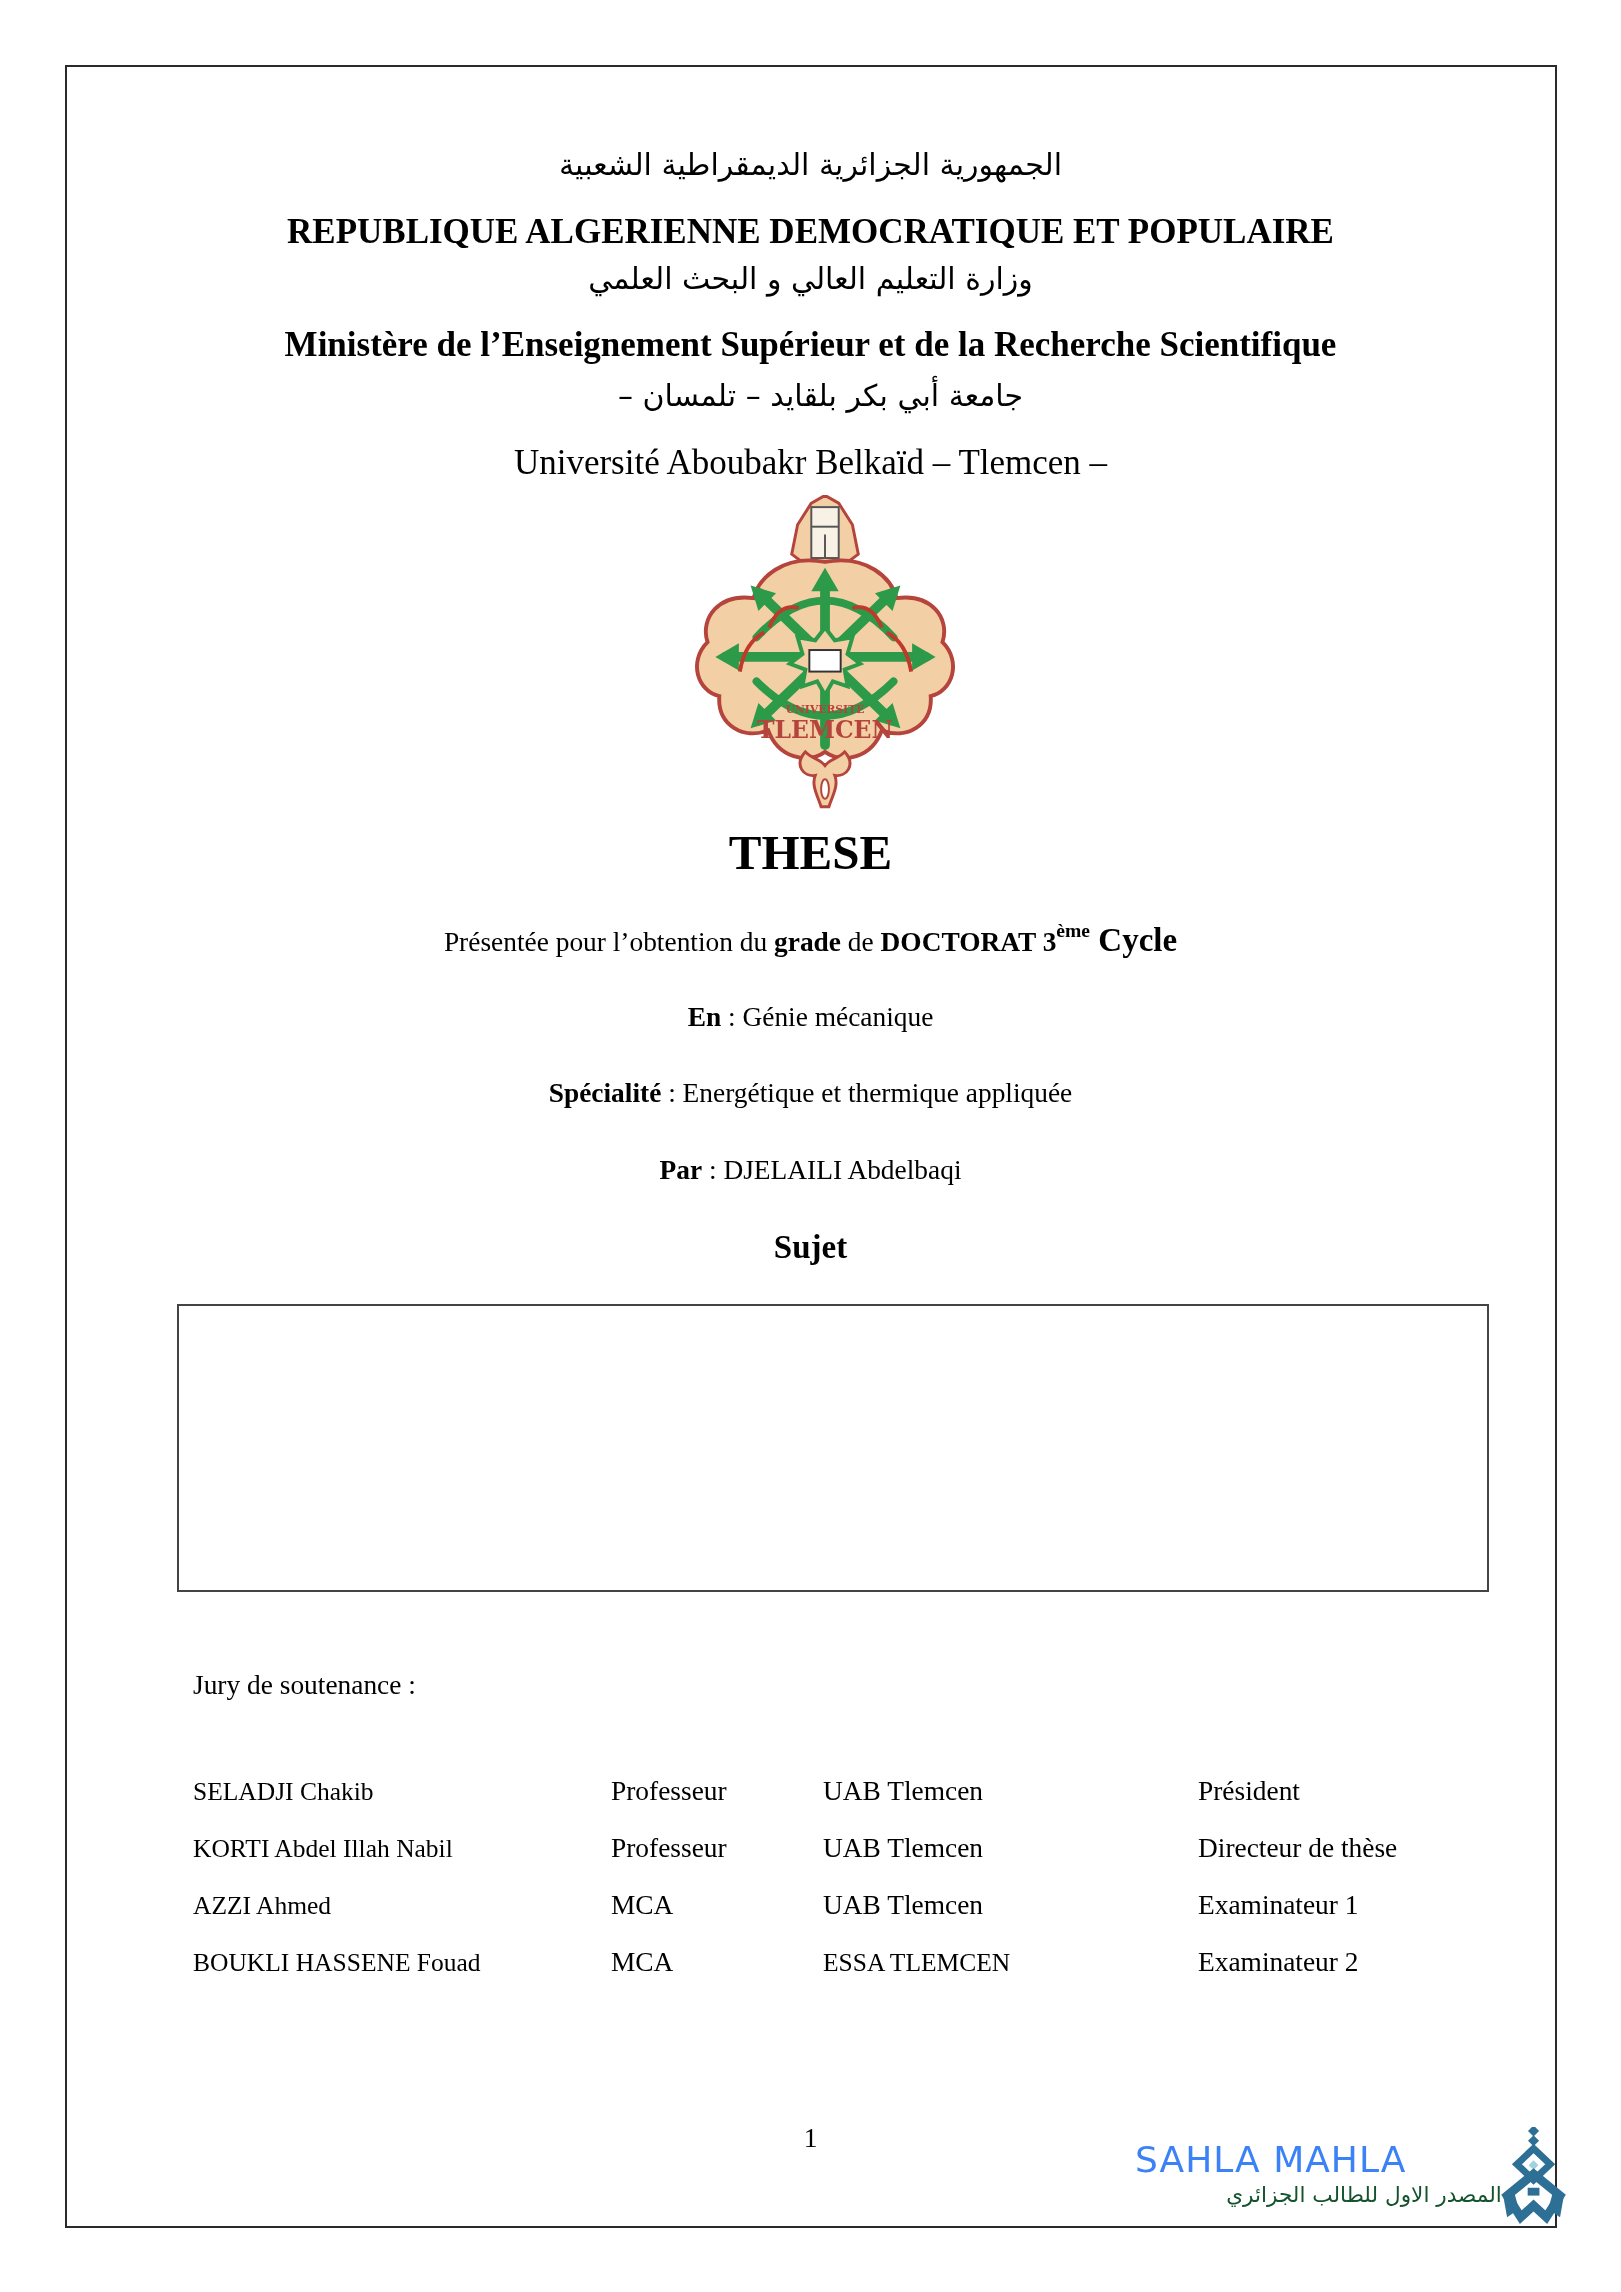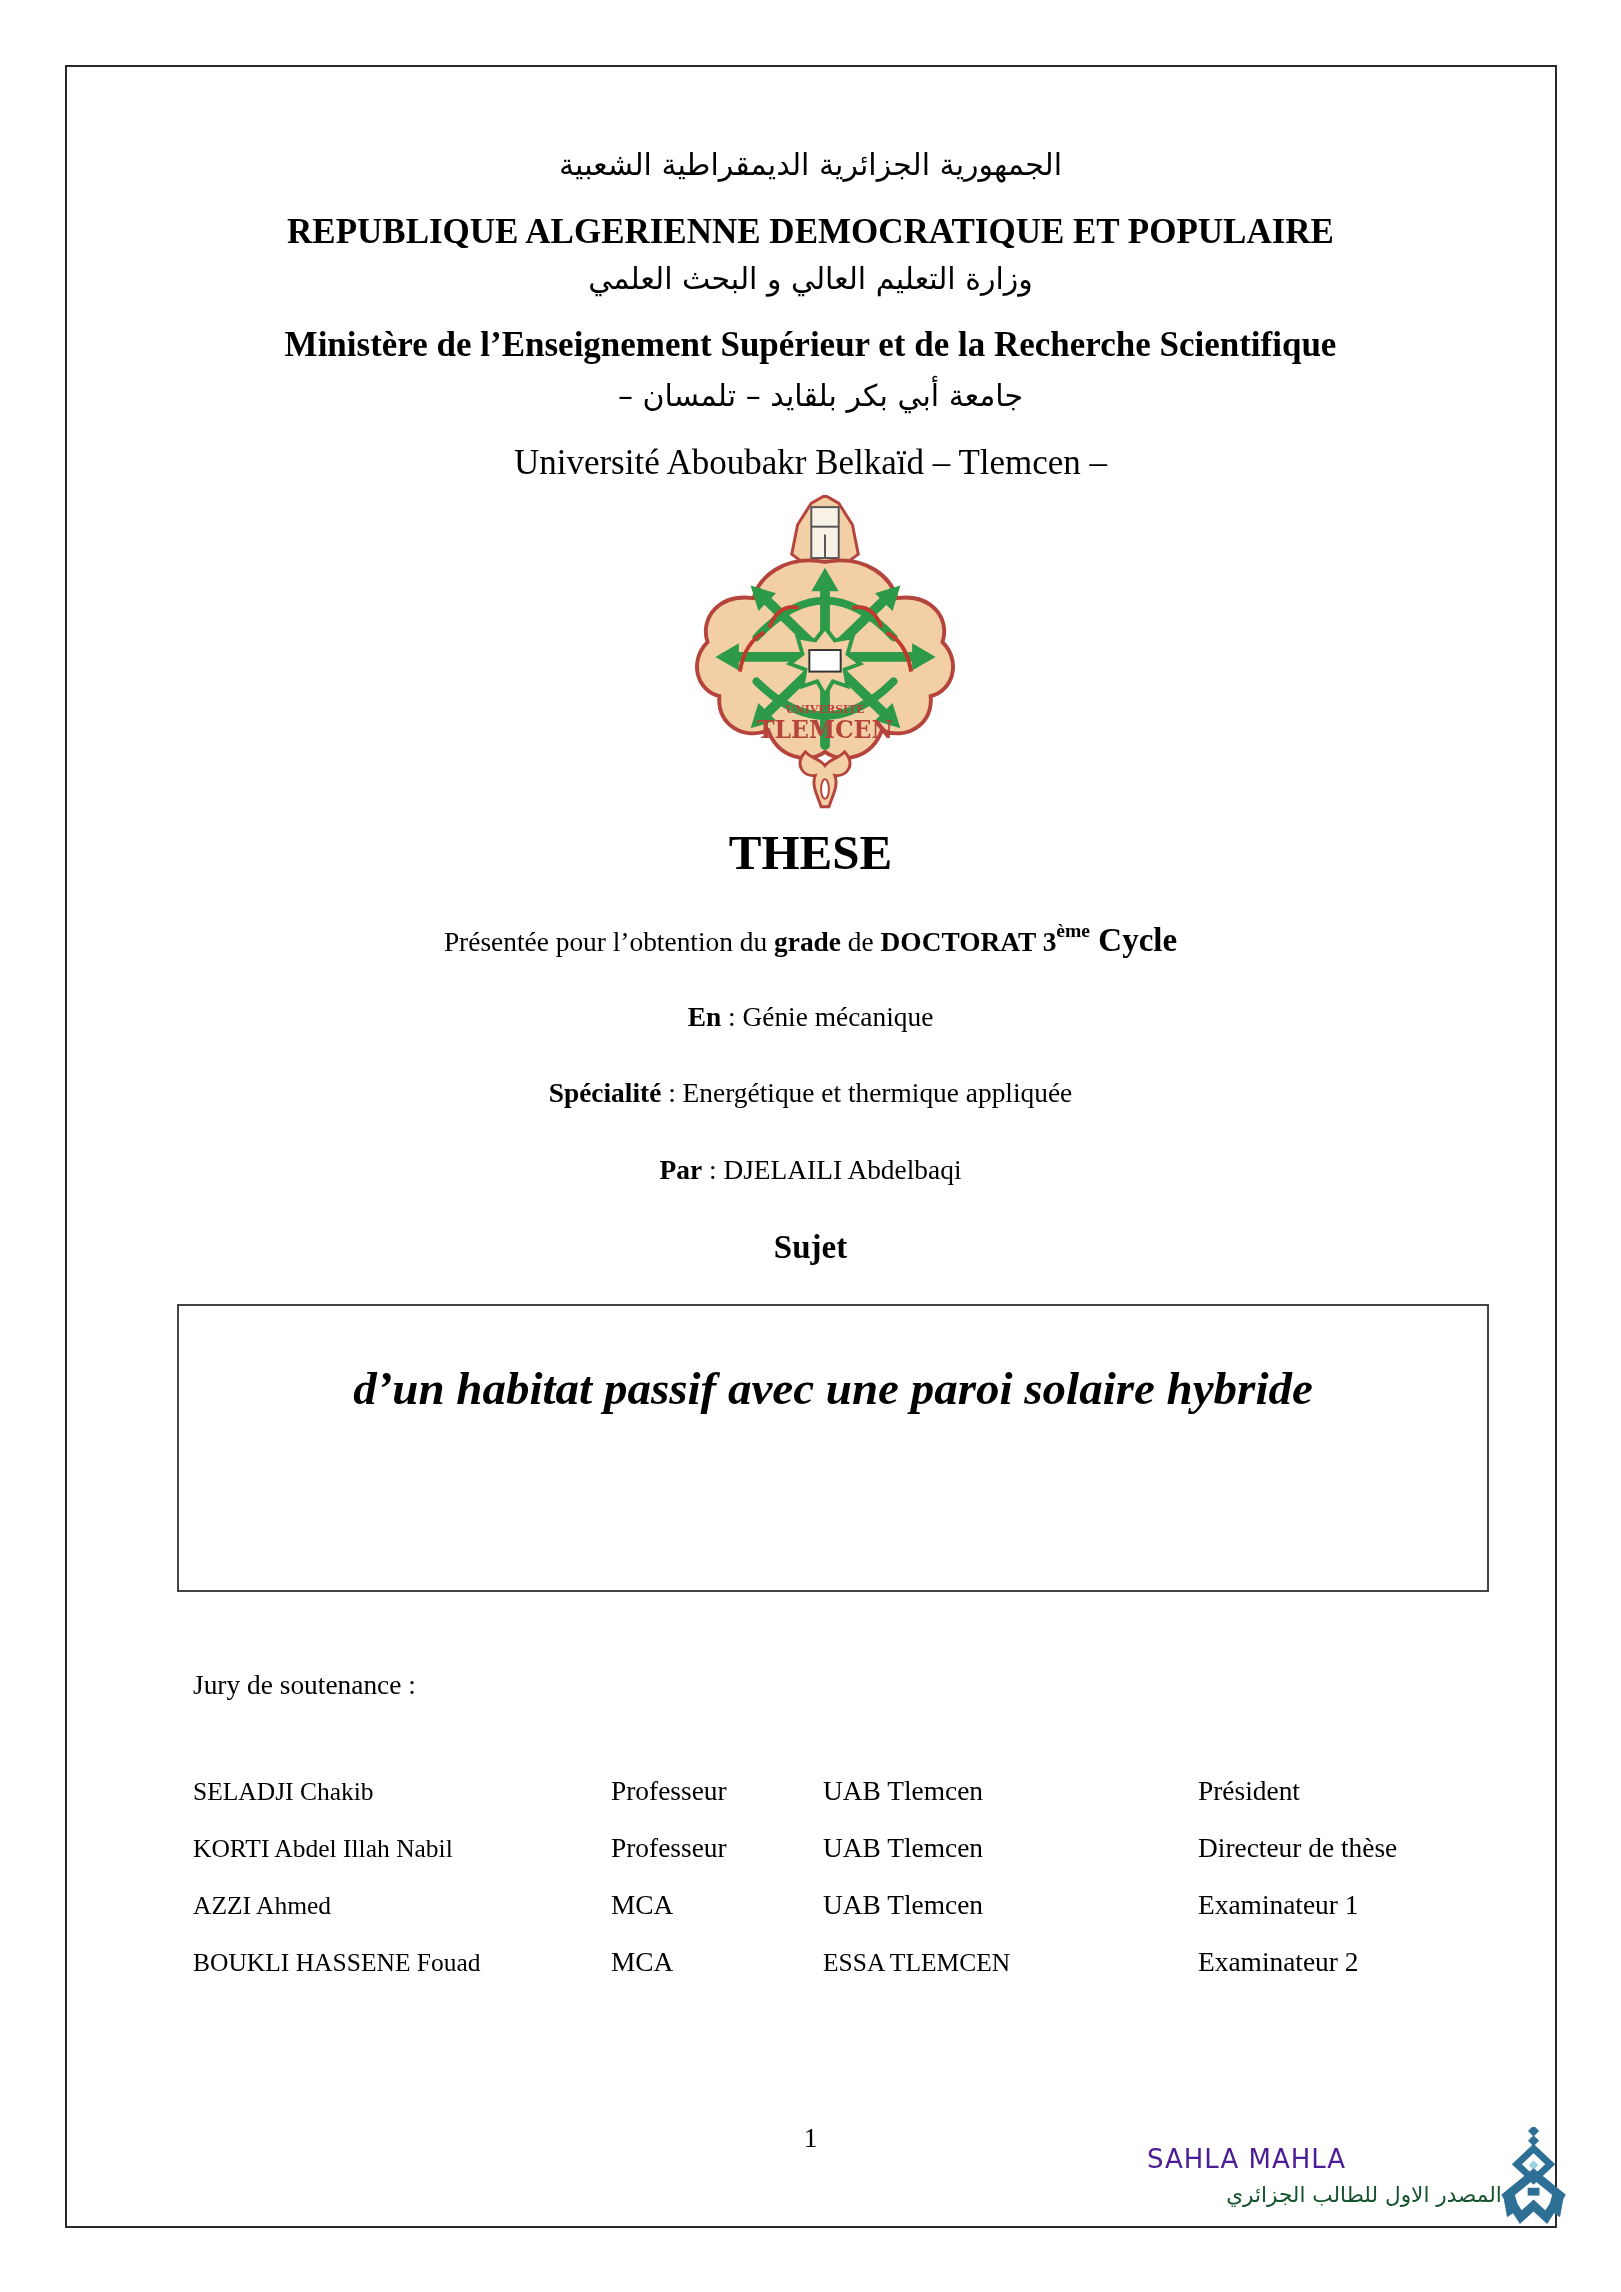--- a/index.html
+++ b/index.html
@@ -41,22 +41,22 @@
     .jury-row span { position: absolute; top: 0; white-space: nowrap; }
     .c-name { left: 193px; font-size: 25.5px; }
     .c-grade { left: 611px; }
     .c-inst { left: 823px; }
     .c-inst.small { font-size: 25.5px; }
     .c-role { left: 1198px; }
 
     .page-num { left: 0; width: 1621px; top: 2123px; text-align: center; font-size: 27.4px; line-height: 31px; }
 
     .wm { position: absolute; left: 1127px; top: 2137px; width: 441px; height: 88px; }
-    .wm-title { position: absolute; left: 20px; top: 2px; font-family: "DejaVu Sans", sans-serif;
-                font-size: 26px; line-height: 41px; color: #4c1d95; letter-spacing: 1px; white-space: nowrap; }
+    .wm-title { position: absolute; left: 8px; top: 2px; font-family: "DejaVu Sans", sans-serif;
+                font-size: 36px; line-height: 41px; color: #3b82f6; letter-spacing: 1px; white-space: nowrap; }
     .wm-sub { position: absolute; left: 11.8px; top: 45px; width: 363px; text-align: right; direction: rtl;
               font-family: "DejaVu Sans", sans-serif; font-size: 21.6px; line-height: 25.5px; color: #14532d; white-space: nowrap; }
     .wm-icon { position: absolute; left: 372px; top: -9.8px; width: 74px; height: 98px; }
   </style>
 </head>
 <body>
 
 <div class="page-border"></div>
 
 <div class="abs center ar ar1">الجمهورية الجزائرية الديمقراطية الشعبية</div>
@@ -124,21 +124,20 @@
 </div>
 
 <div class="abs center par">
   <span class="b">Par</span><span> : DJELAILI Abdelbaqi</span>
 </div>
 
 <div class="abs center sujet">Sujet</div>
 
 <div class="subject-box">
   <div class="subject-title">
-    <div>d’un habitat passif avec une paroi solaire hybride</div>
   </div>
 </div>
 
 <div class="abs jury-label">Jury de soutenance :</div>
 
 <div class="jury-row" style="top:1774px;">
   <span class="c-name">SELADJI Chakib</span>
   <span class="c-grade">Professeur</span>
   <span class="c-inst">UAB Tlemcen</span>
   <span class="c-role">Président</span>

